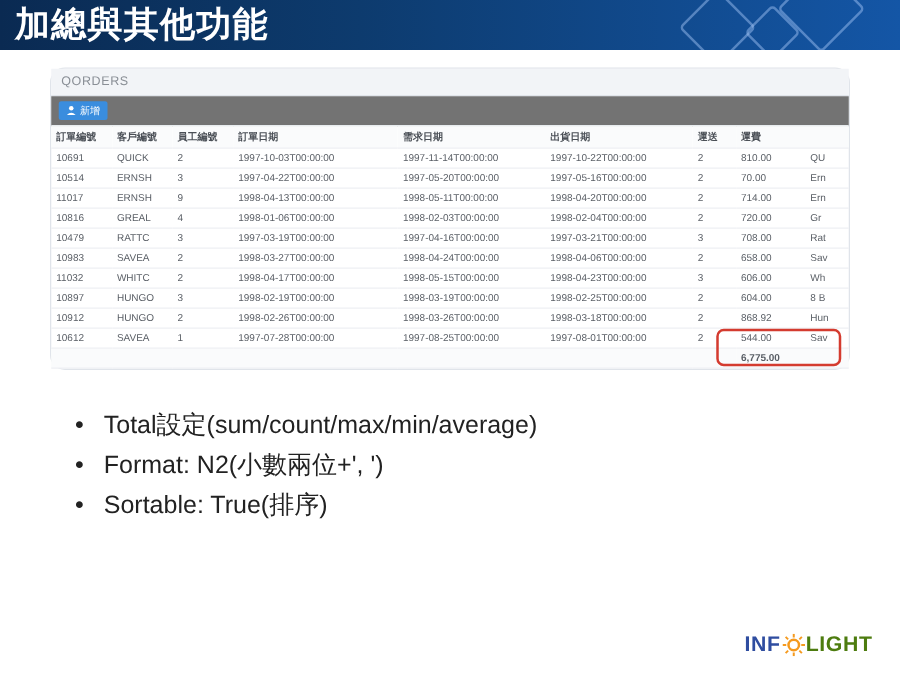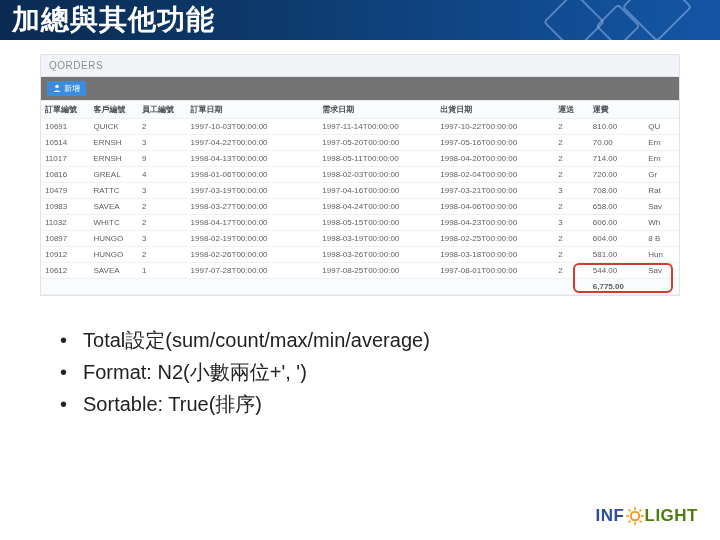--- a/index.html
+++ b/index.html
@@ -162,21 +162,21 @@
     <div class="wave">
       <svg viewBox="0 0 220 28">
         <path d="M0 14 Q 30 0 60 14 T 120 14 T 180 14 T 240 14" stroke="#ff7a3c" stroke-width="2" fill="none" opacity="0.8"></path>
         <path d="M0 20 Q 30 6 60 20 T 120 20 T 180 20 T 240 20" stroke="#c93bd6" stroke-width="2" fill="none" opacity="0.7"></path>
         <path d="M0 8 Q 30 -4 60 8 T 120 8 T 180 8 T 240 8" stroke="#6aa7ff" stroke-width="2" fill="none" opacity="0.6"></path>
       </svg>
     </div>
   </div>
 </div>
 
-<div class="screenshot" style="position:relative;">
+<div class="screenshot" style="position:relative;border-radius:12px;">
   <div class="panel-title">QORDERS</div>
   <div class="btn-row">
     <span class="btn-small">
       <span>
         <svg width="8" height="8" viewBox="0 0 8 8">
             <circle cx="4" cy="2.5" r="1.8" fill="#fff"></circle>
             <path d="M0.5 8 Q4 4.5 7.5 8 Z" fill="#fff"></path>
           </svg>
       </span>
       <span>新增</span>
@@ -308,21 +308,21 @@
         </tr>
         <tr>
           <td>10912</td>
           <td>HUNGO</td>
           <td>2</td>
           <td>1998-02-26T00:00:00</td>
           <td></td>
           <td>1998-03-26T00:00:00</td>
           <td>1998-03-18T00:00:00</td>
           <td>2</td>
-          <td>581.00</td>
+          <td>868.92</td>
           <td>Hun</td>
         </tr>
         <tr>
           <td>10612</td>
           <td>SAVEA</td>
           <td>1</td>
           <td>1997-07-28T00:00:00</td>
           <td></td>
           <td>1997-08-25T00:00:00</td>
           <td>1997-08-01T00:00:00</td>

